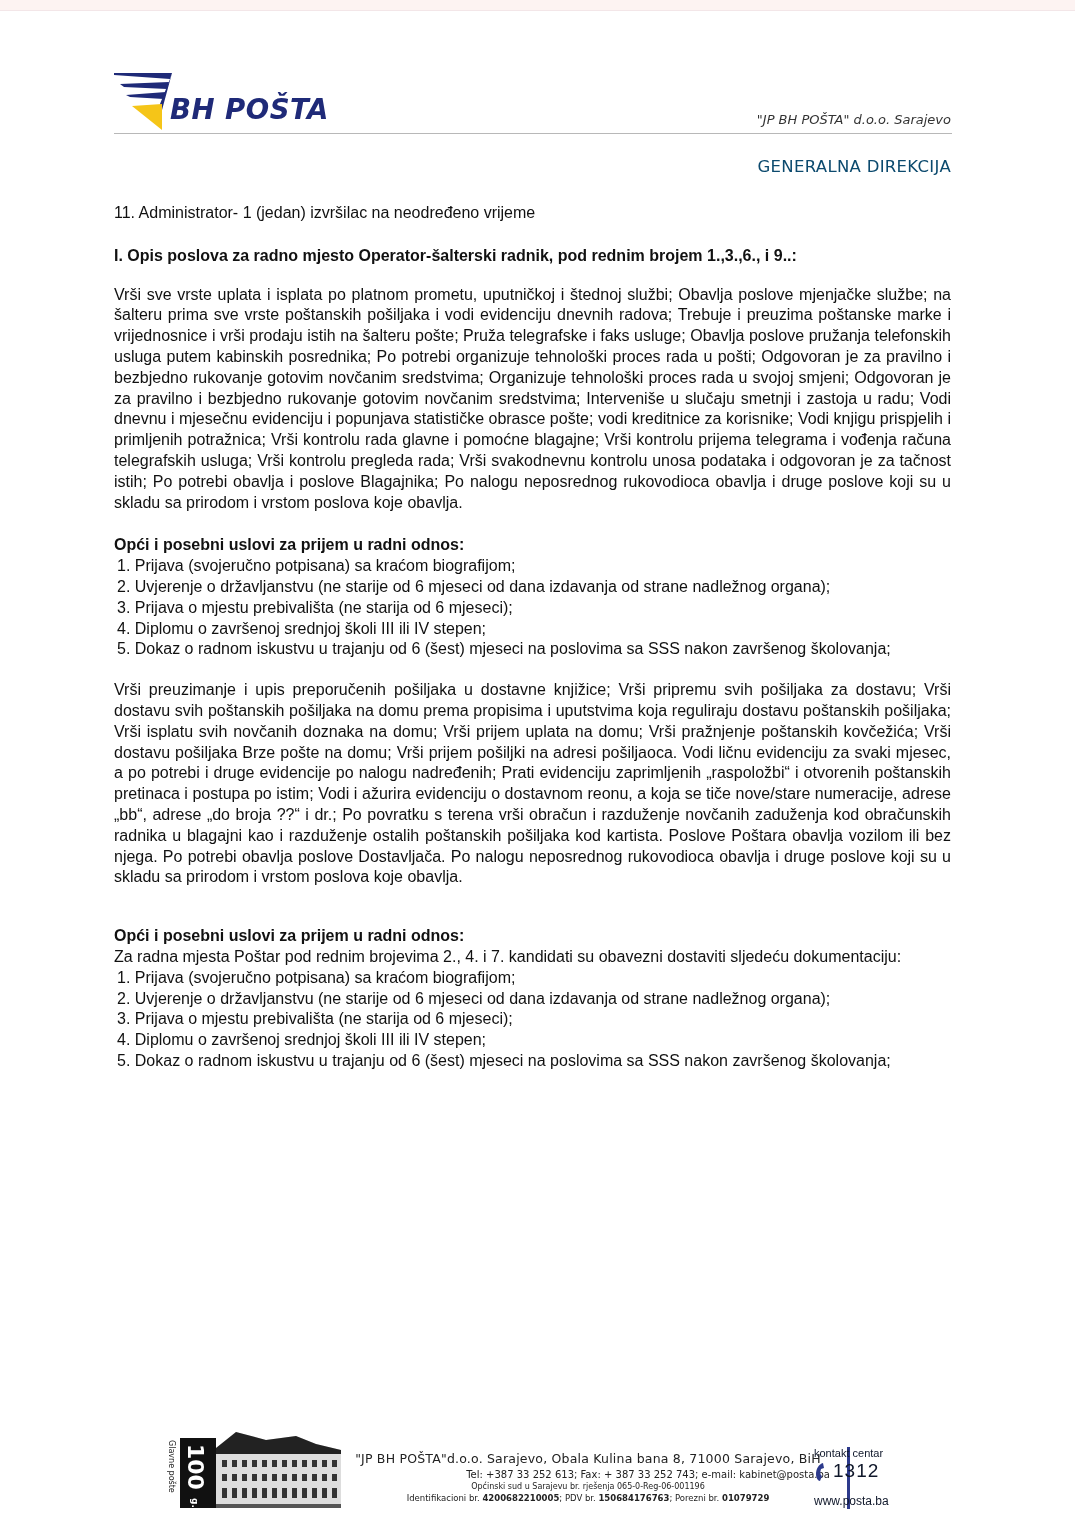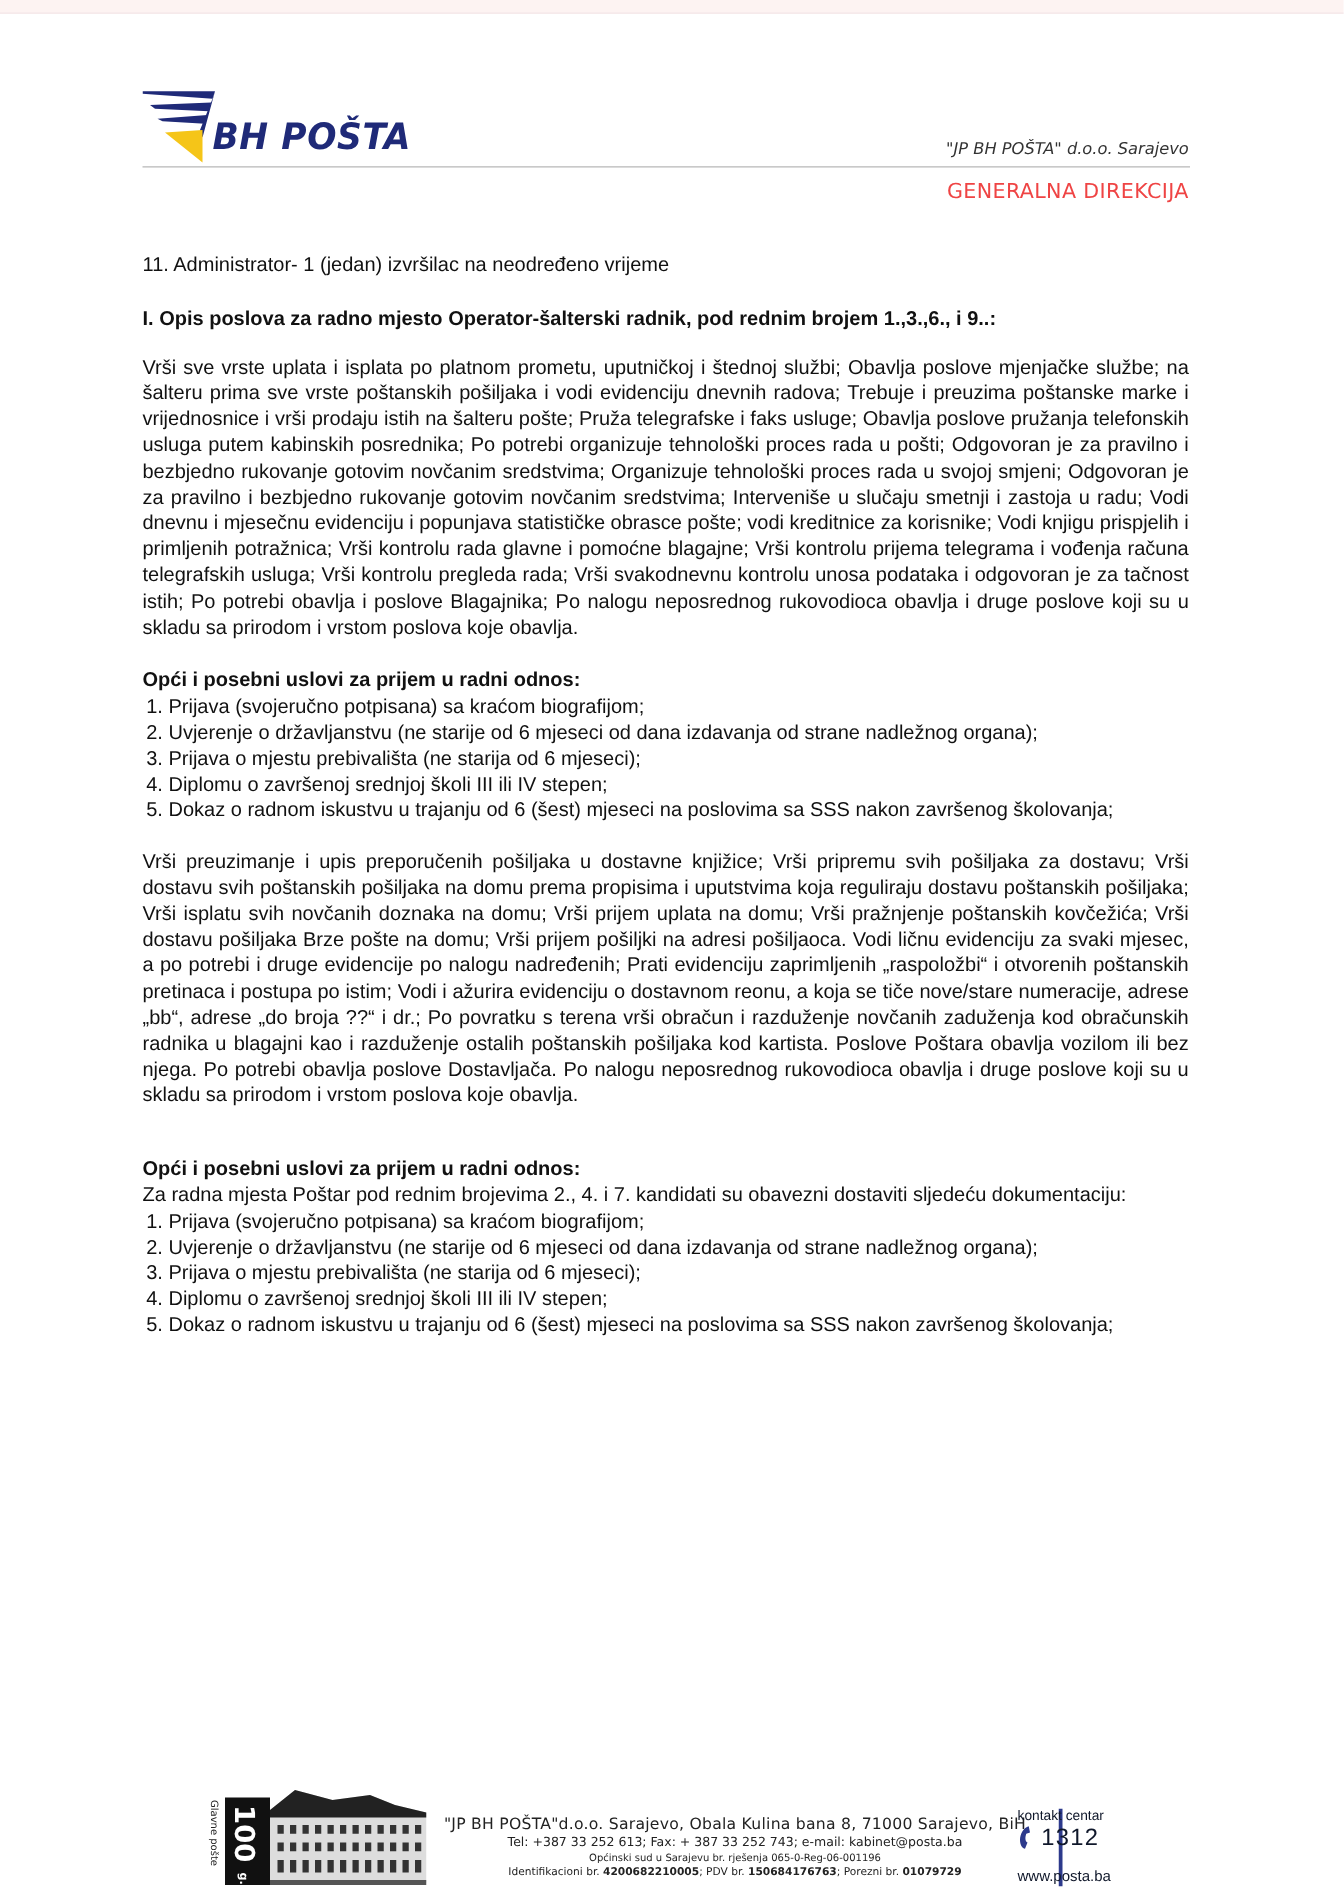--- a/index.html
+++ b/index.html
@@ -4,46 +4,46 @@
 <style>
   html, body { margin:0; padding:0; }
   body { width:1075px; height:1522px; background:#ffffff; position:relative; overflow:hidden;
          font-family:"Liberation Sans", sans-serif; color:#111; }
   .topbar { position:absolute; left:0; top:0; width:1075px; height:10px; background:#fdf3f2; border-bottom:1px solid #f3e6e8; }
   .logo { position:absolute; left:114px; top:70px; width:200px; height:62px; }
   .logo-text { position:absolute; left:170px; top:92px; font-family:"DejaVu Sans", sans-serif; font-weight:bold; font-style:italic;
                font-size:29px; color:#1f2a78; letter-spacing:0.5px; transform:scaleX(0.95); transform-origin:left; }
   .company-line { position:absolute; right:124px; top:112px; font-family:"DejaVu Sans", sans-serif; font-style:italic; font-size:13px; color:#333; }
   .hr-top { position:absolute; left:114px; top:133px; width:838px; height:1px; background:#b8b8b8; }
-  .gd { position:absolute; right:124px; top:143px; font-family:"DejaVu Sans", sans-serif; font-size:16.5px; color:#ef4444; letter-spacing:0.3px; }
+  .gd { position:absolute; right:124px; top:157px; font-family:"DejaVu Sans", sans-serif; font-size:16.5px; color:#0c4a6e; letter-spacing:0.3px; }
 
   .content { position:absolute; left:114px; top:191px; width:837px; font-size:16px; line-height:20.8px; }
   .dept { font-weight:bold; font-size:16.5px; margin:0; }
   .subline { margin:12px 0 0 0; }
   .sect-title { font-weight:bold; margin:22px 0 0 0; }
   .para { text-align:justify; margin:18px 0 0 0; }
   .cond-title { font-weight:bold; margin:22px 0 0 0; }
   .cond-intro { text-align:justify; margin:0; }
   .req-list { margin:0; padding:0; list-style:none; }
   .req-list li { padding-left:21px; text-indent:-18px; }
   .sect2-title { font-weight:bold; margin:18px 0 0 0; }
   .para2 { text-align:justify; margin:20px 0 0 0; }
   .cond2-title { font-weight:bold; margin:38px 0 0 0; }
 
   .footer-img { position:absolute; left:166px; top:1418px; width:178px; height:92px; }
   .footer-text { position:absolute; left:346px; top:1451px; width:484px; text-align:center; font-family:"DejaVu Sans", sans-serif; color:#222; }
   .footer-text .l1 { font-size:12.5px; letter-spacing:0.2px; }
-  .footer-text .l2 { font-size:10px; margin-top:3px; }
+  .footer-text .l2 { font-size:10px; margin-top:3px;text-align:right; }
   .footer-text .l3 { font-size:8px; margin-top:2px; }
   .footer-text .l4 { font-size:8.5px; margin-top:2px; }
   .footer-text b { font-weight:bold; }
   .kc-bar { position:absolute; left:847px; top:1447px; width:3px; height:62px; background:#2d3a8c; }
   .kc { position:absolute; left:814px; top:1447px; font-family:Liberation Sans, sans-serif; color:#0f172a; }
   .kc .k1 { font-size:11px; }
-  .kc .k2 { font-size:19px; margin-top:1px; display:flex; align-items:flex-start; gap:3px; letter-spacing:1px; }
+  .kc .k2 { font-size:19px; margin-top:1px; display:flex; align-items:flex-end; gap:3px; letter-spacing:1px; }
   .kc .k3 { font-size:12px; margin-top:12px; }
 </style>
 </head>
 <body>
 
 <div class="topbar"></div>
 
 <svg class="logo" viewBox="0 0 200 62">
   <polygon points="0,3 58,3 56,9 0,5" fill="#1f2a78"></polygon>
   <polygon points="6,14 55,12 53,19 10,17" fill="#1f2a78"></polygon>

